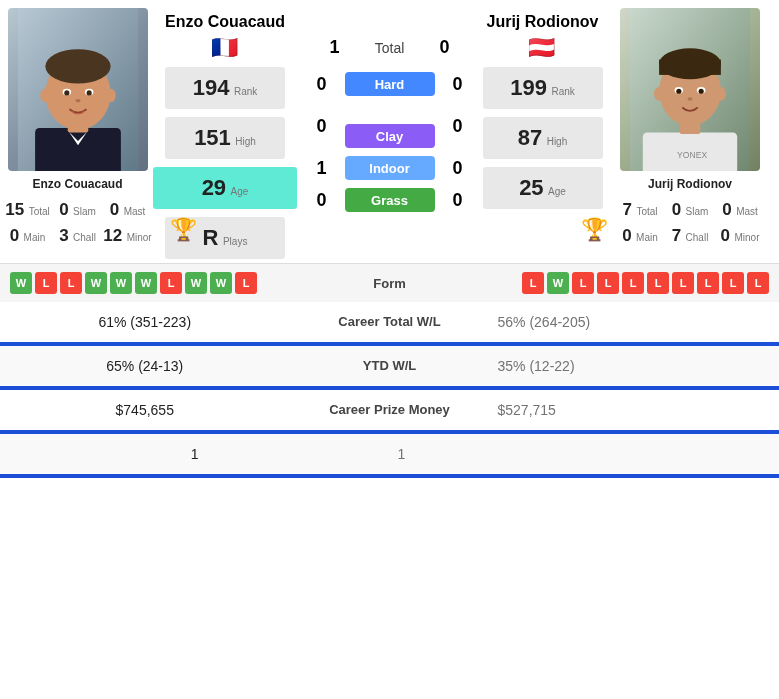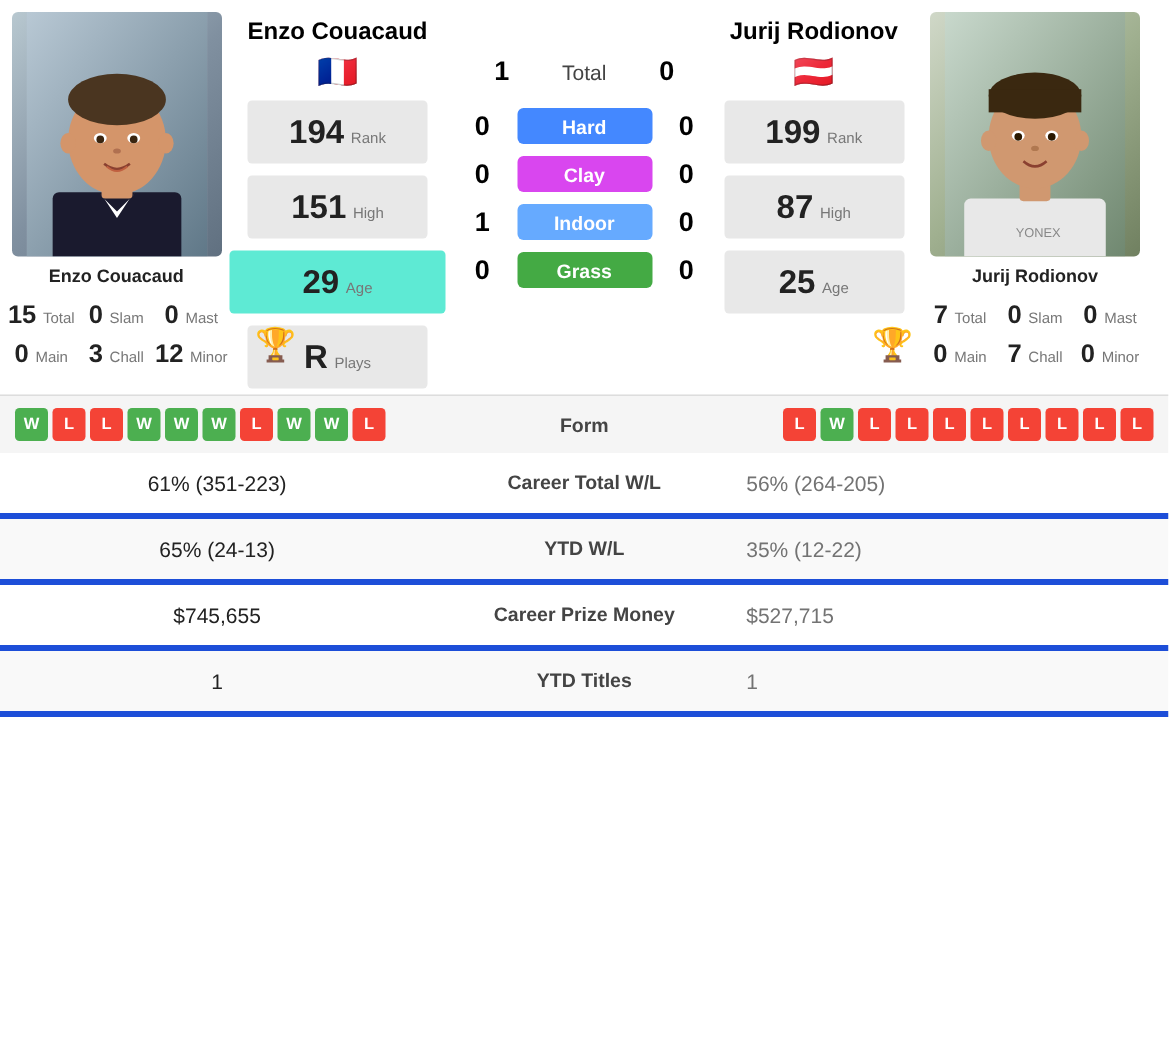--- a/index.html
+++ b/index.html
@@ -70,21 +70,21 @@
       display: flex;
       align-items: center;
       justify-content: center;
       font-size: 13px;
       font-weight: bold;
       color: #fff;
       margin: 0 8px;
     }
 
     .badge-hard { background: #4488ff; }
-    .badge-clay { background: #d946ef; }
+    .badge-clay { background: #8b5cf6; margin-top: 20px; }
     .badge-indoor { background: #66aaff; }
     .badge-grass { background: #44aa44; }
 
     
     .form-section {
       background: #f5f5f5;
       border-top: 1px solid #ddd;
       display: flex;
       align-items: center;
       padding: 8px 10px;
@@ -485,19 +485,18 @@
       <div class="stats-center">YTD W/L</div>
       <div class="stats-right">35% (12-22)</div>
     </div>
         <div class="stats-row" style="background: rgb(255, 255, 255);">
       <div class="stats-left">$745,655</div>
       <div class="stats-center">Career Prize Money</div>
       <div class="stats-right">$527,715</div>
     </div>
         <div class="stats-row" style="background: rgb(249, 249, 249);">
       <div class="stats-left">1</div>
-      <div class="stats-center">YTD Titles</div>
       <div class="stats-right">1</div>
     </div>
       </div>
   </div>
 
 </div>
 
 </body></html>

